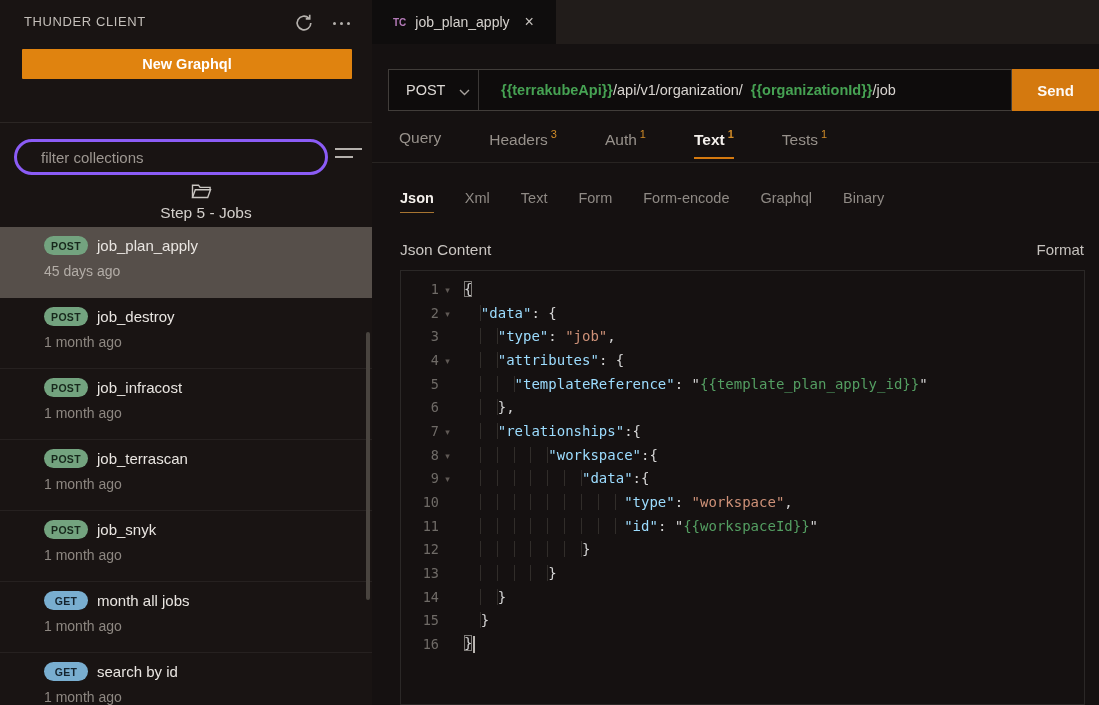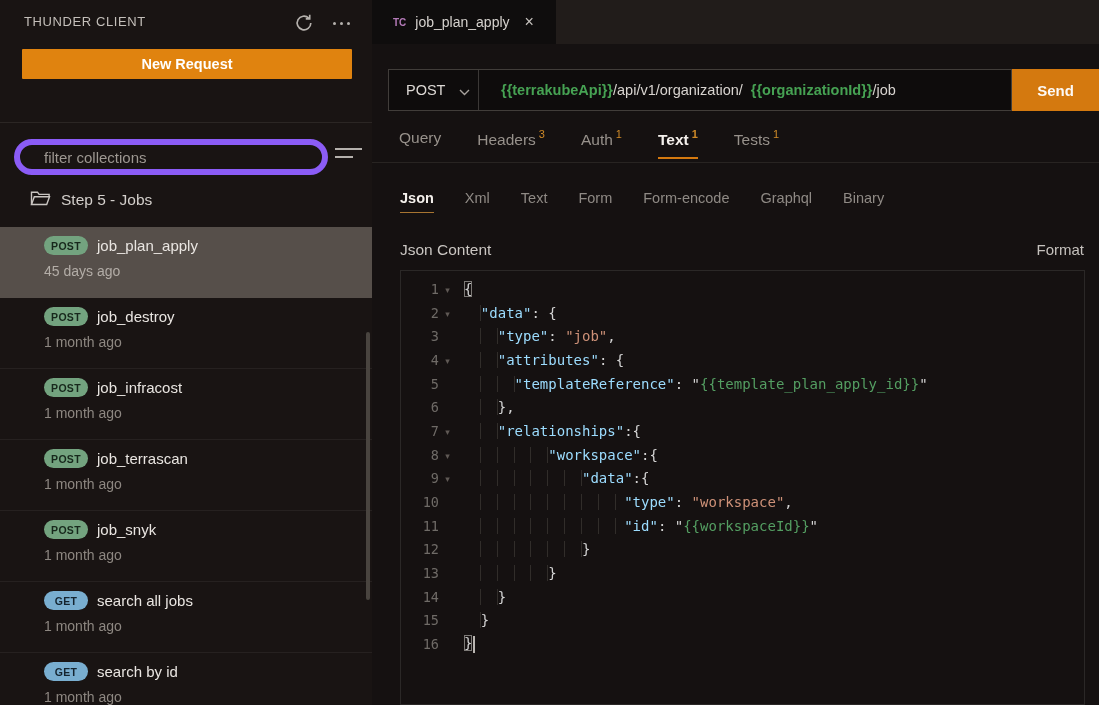--- a/index.html
+++ b/index.html
@@ -22,30 +22,30 @@
     left:22px; top:49px; width:330px; height:30px;
     background:var(--accent-bright); color:#fff; font-size:14.5px; font-weight:600;
     display:flex; align-items:center; justify-content:center; cursor:pointer; border-radius:1px;
   }
   #sb-tabs { left:0; top:86px; width:372px; height:37px; display:flex; justify-content:space-between; padding:0 34px 0 45px; }
   .sb-tab { font-size:15.5px; font-weight:700; color:#8a847e; padding:6px 6px 9px 6px; cursor:pointer; border-bottom:3px solid transparent; }
   .sb-tab.active { color:#f2eeea; border-bottom-color:var(--accent); }
   #sb-divider { left:0; top:122px; width:372px; height:1px; background:#2b2624; }
   #filter-input {
     left:14px; top:139px; width:314px; height:36px;
-    background:transparent; border:6px solid #8b5cf6; border-radius:18px;
+    background:transparent; border:3px solid #8b5cf6; border-radius:18px;
     color:#d8d4d0; font-size:15px; padding:0 18px 0 24px; outline:none;
     font-family:"Liberation Sans", sans-serif;
   }
   #filter-input::placeholder { color:#9d9791; }
   #filter-menu-btn { left:335px; top:148px; width:28px; height:18px; cursor:pointer; }
   #filter-menu-btn i { display:block; height:2px; background:#b5b1ad; margin-bottom:6px; }
   #filter-menu-btn i:nth-child(1) { width:27px; }
   #filter-menu-btn i:nth-child(2) { width:18px; }
-  #folder-row { left:0; top:183px; width:372px; height:34px; display:flex; align-items:center; padding-left:30px; cursor:pointer; }
+  #folder-row { left:0; top:183px; width:372px; height:34px; display:flex; align-items:center; padding-left:30px; cursor:pointer;flex-direction:column; }
   #folder-label { font-size:15.5px; color:#d3cfcb; margin-left:10px; }
   #request-list { left:0; top:227px; width:372px; }
   .req-item { height:71px; padding:9px 10px 0 44px; border-bottom:1px solid #262120; cursor:pointer; }
   .req-item.selected { background:#564f4a; border-bottom-color:#564f4a; }
   .req-item .name-row { display:flex; align-items:center; }
   .method-badge {
     display:inline-flex; align-items:center; justify-content:center;
     min-width:44px; height:19px; padding:0 7px; border-radius:9.5px;
     font-size:10.5px; font-weight:700; letter-spacing:.3px;
   }
@@ -72,21 +72,21 @@
   #url-input { padding-left:14px; font-size:14.5px; white-space:nowrap; overflow:hidden; cursor:text; }
   .url-plain { color:#d8d4d0; }
   .url-var { color:#46a253; font-weight:600;margin-left:8px; }
   #send-btn {
     left:1012px; top:69px; width:87px; height:42px;
     background:var(--accent); color:#fdf9f5; font-size:15px; font-weight:600;
     display:flex; align-items:center; justify-content:center; cursor:pointer;
   }
 
   
-  #req-tabs { left:399px; top:129px; display:flex; gap:36px; }
+  #req-tabs { left:399px; top:129px; display:flex; gap:48px; }
   .req-tab { font-size:15.5px; color:#97918b; padding-bottom:8px; border-bottom:2.5px solid transparent; cursor:pointer; }
   .req-tab.active { color:#f4f0ec; font-weight:600; border-bottom-color:var(--accent); }
   .req-tab sup { font-size:11px; color:#cf8a28; margin-left:3px; position:relative; top:-1px; }
   #main-divider { left:372px; top:162px; width:727px; height:1px; background:#282422; }
 
   
   #body-tabs { left:400px; top:190px; display:flex; gap:31px; }
   .body-tab { font-size:14.5px; color:#8f8a85; padding-bottom:6px; border-bottom:1px solid transparent; cursor:pointer; }
   .body-tab.active { color:#f4f0ec; border-bottom-color:#a87531;font-weight:bold; }
 
@@ -123,21 +123,21 @@
         <path d="M15.2 2.6 v3.6 h-3.6" fill="none" stroke="#b5b1ad" stroke-width="1.5"></path>
       </svg>
     </span>
   </div>
   <div id="more-btn" class="abs">
     <i></i>
       <i></i>
       <i></i>
   </div>
 
-  <div id="new-request-btn" class="abs">New Request</div>
+  <div id="new-request-btn" class="abs">New Graphql</div>
 
   <div id="sb-divider" class="abs"></div>
 
   <input id="filter-input" class="abs" type="text" placeholder="filter collections" style="">
   <div id="filter-menu-btn" class="abs">
     <i></i>
       <i></i>
   </div>
 
   <div id="folder-row" class="abs">
@@ -182,21 +182,21 @@
       <div class="req-item">
         <div class="name-row">
           <span class="method-badge m-post">POST</span>
           <span class="req-name">job_snyk</span>
         </div>
         <div class="req-time">1 month ago</div>
       </div>
       <div class="req-item">
         <div class="name-row">
           <span class="method-badge m-get">GET</span>
-          <span class="req-name">search all jobs</span>
+          <span class="req-name">month all jobs</span>
         </div>
         <div class="req-time">1 month ago</div>
       </div>
       <div class="req-item">
         <div class="name-row">
           <span class="method-badge m-get">GET</span>
           <span class="req-name">search by id</span>
         </div>
         <div class="req-time">1 month ago</div>
       </div>

